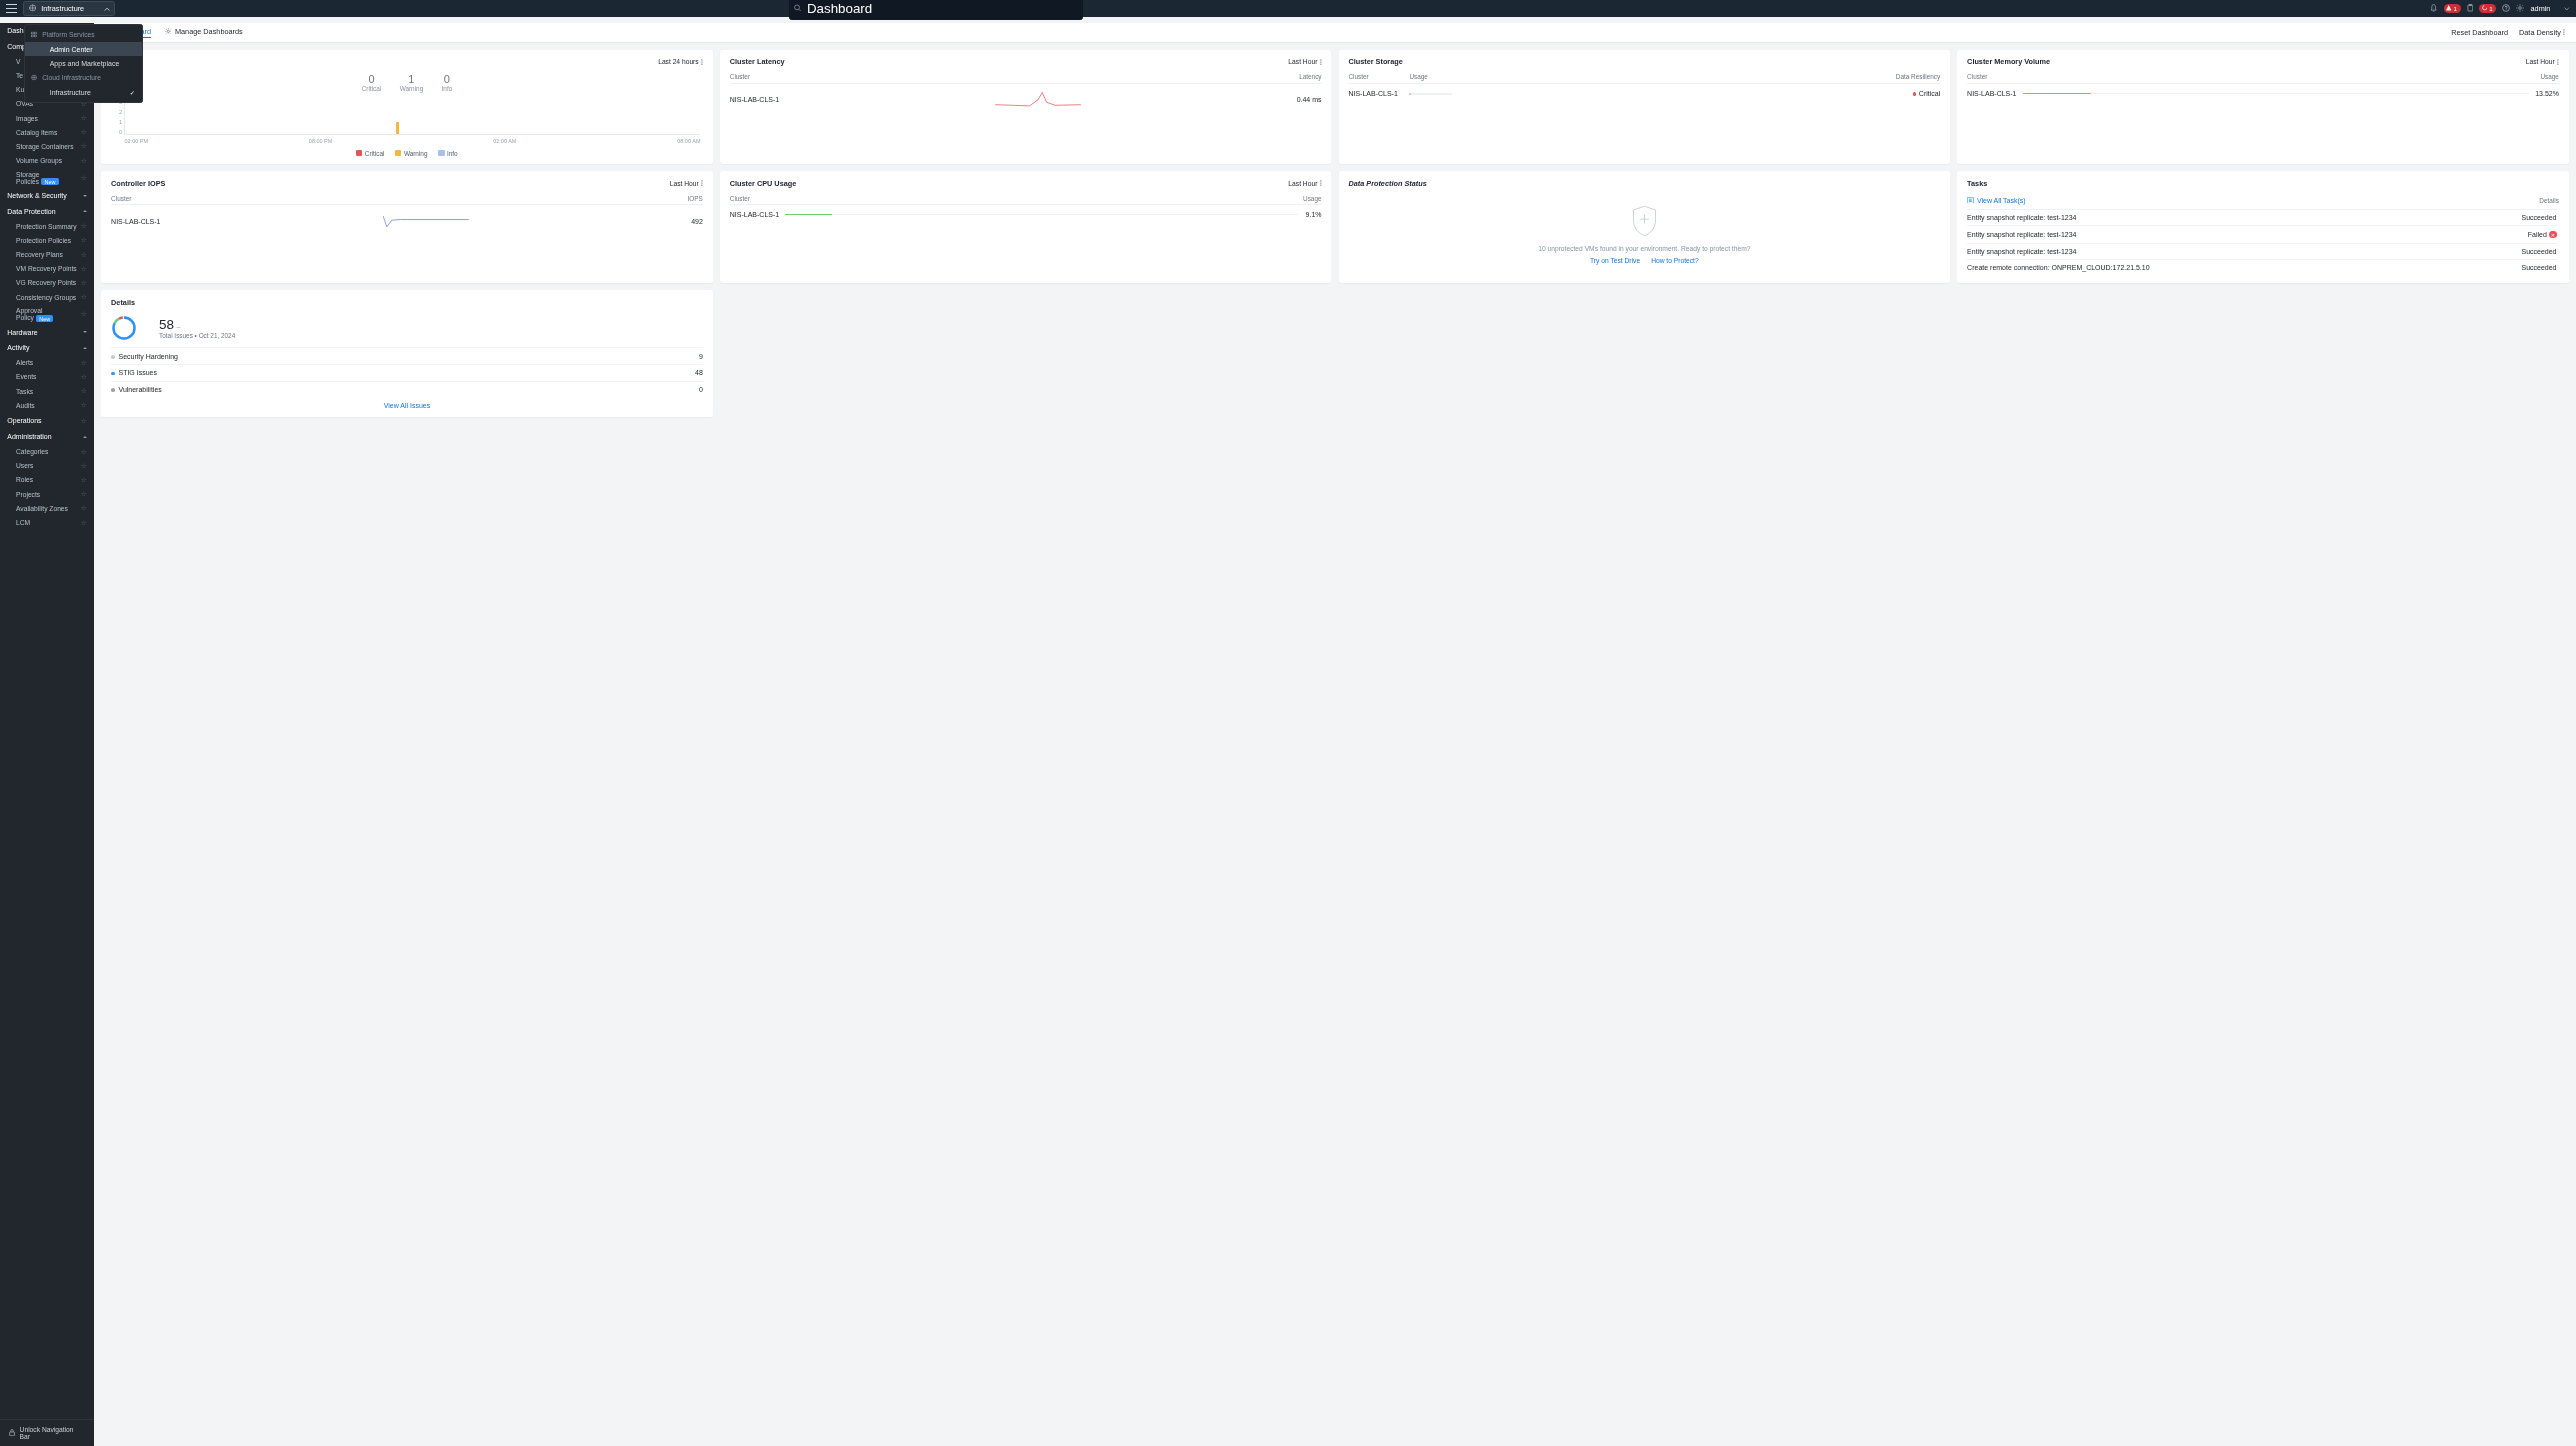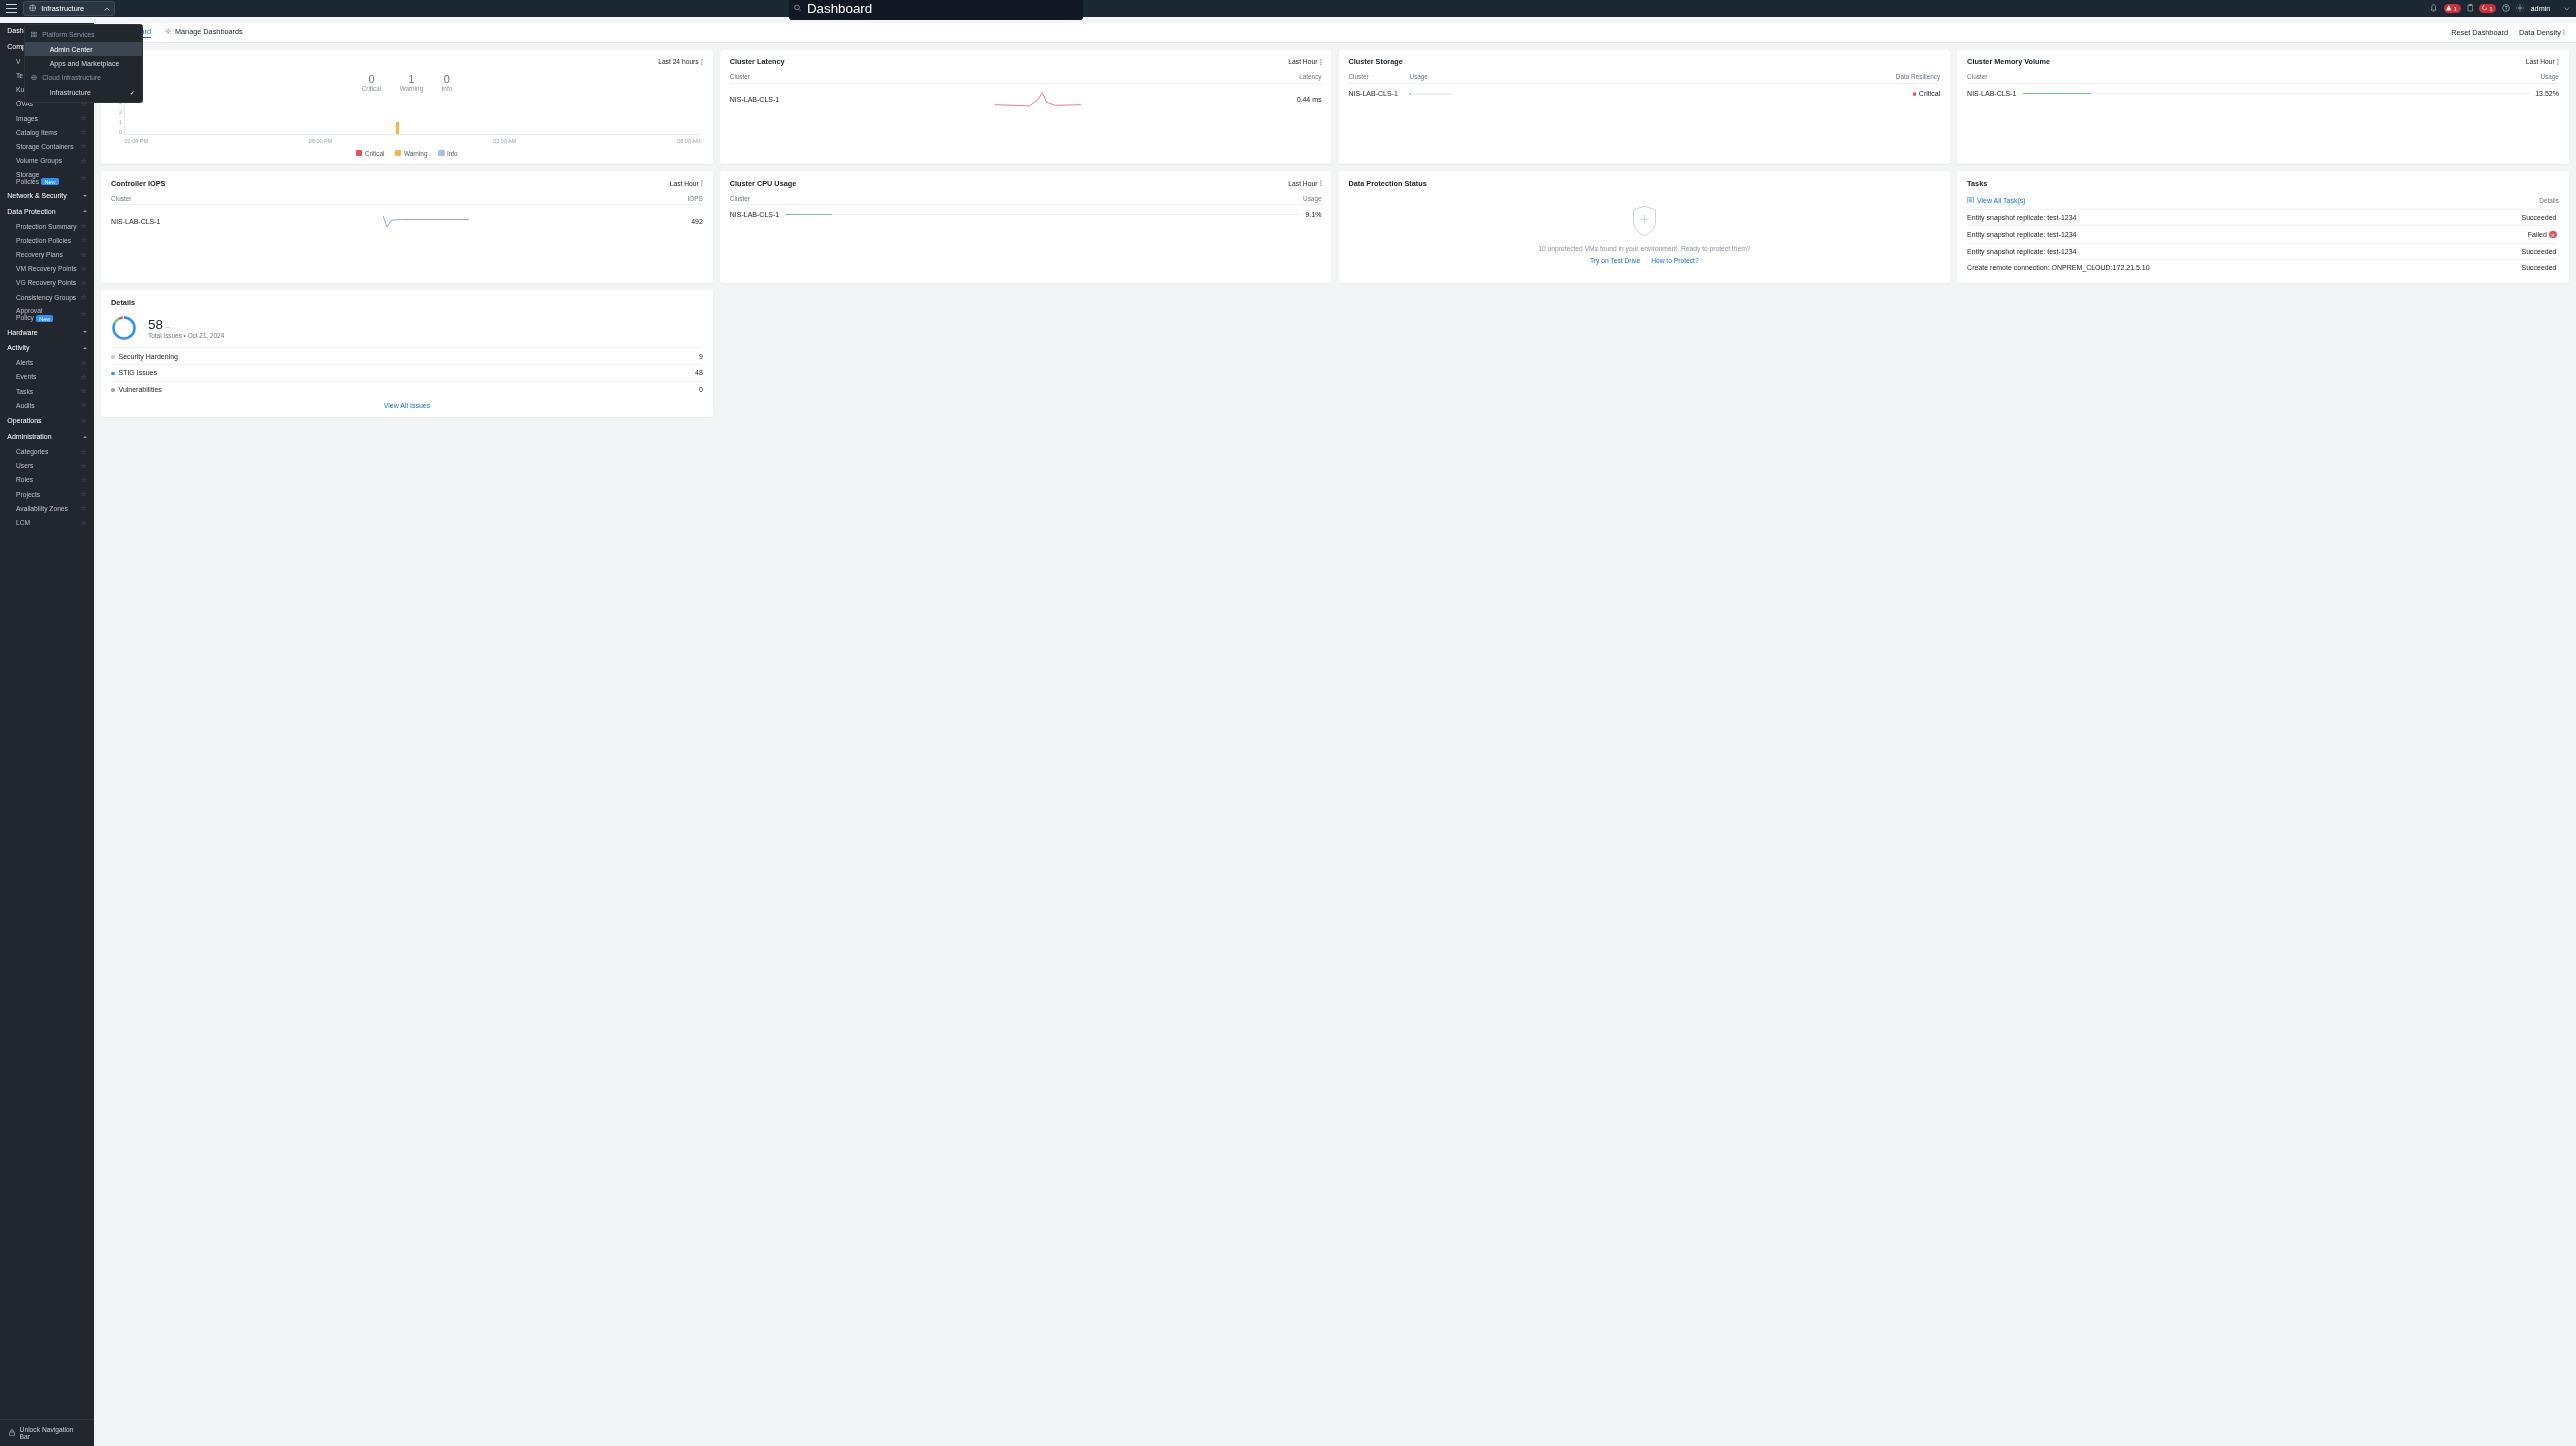--- a/index.html
+++ b/index.html
@@ -72,21 +72,21 @@
 .crit-dot { width:3.7px; height:3.7px; border-radius:50%; background:#e2535a; display:inline-block; margin-right:2.4px; vertical-align:middle;}
 
 .spark { width:86px; height:19.6px; }
 
 .tasks-head, .tasks-row { display:flex; justify-content:space-between; align-items:center; padding:4.3px 0; font-size:7px;}
 .tasks-row { border-top:0.6px solid #f0f2f5;}
 .tasks-head .link { color:#1275e0; display:flex; align-items:center; gap:3.1px; cursor:pointer;}
 .task-scroll { max-height:73px; overflow-y:auto; padding-right:2.4px;}
 .scrollbar::-webkit-scrollbar { width:3.7px;} .scrollbar::-webkit-scrollbar-thumb{ background:#cfd6dd; border-radius:1.8px;}
 
-.sec-top { display:flex; gap:11px; align-items:center; padding:3.7px 0 6.1px;}
+.sec-top { display:flex; gap:22px; align-items:center; padding:3.7px 0 6.1px;}
 .donut { width:26px; height:26px; }
 .sec-n { font-size:13.5px; font-weight:300;}
 .sec-sub { font-size:6.4px; color:#6e7781;}
 .sec-row { display:flex; justify-content:space-between; align-items:center; padding:4.3px 0; font-size:7px; border-top:0.6px solid #f0f2f5;}
 .sec-row .dot { width:3.7px; height:3.7px; border-radius:50%; display:inline-block; margin-right:3.7px; vertical-align:middle;}
 .sec-link { text-align:center; color:#1275e0; font-size:7px; padding:4.9px 0 1.2px; cursor:pointer;}
 
 .dp-card { align-items:center; text-align:center;}
 .shield { width:27px; height:32px; color:#aeb7c1; margin:12.2px auto 8.6px;}
 .dp-msg { font-size:6.7px; color:#8893a0; padding:0 6.1px;}
@@ -568,21 +568,21 @@
             <span class="usage-bar" style="width:100%;height:1.2px;background:#eef1f4;">
               <span class="usage-fill" style="width:9.1%;background:#6fc97d;height:1.2px;"></span>
             </span>
           </span>
         <span>9.1%</span>
       </div>
     </div>
 
     <div class="card tall2 dp-card">
       <div class="card-head" style="width:100%;">
-          <h3 style="text-align:right;">Data Protection Status</h3>
+          <h3 style="text-align:right;font-style:italic;">Data Protection Status</h3>
         </div>
       <div class="shield">
         <svg width="27" height="32" viewBox="0 0 44 52">
             <path d="M22 2 L40 8 L40 24 C40 38 32 46 22 50 C12 46 4 38 4 24 L4 8 Z" stroke="#c6ced6" fill="none" stroke-width="1.5"></path>
             <path d="M22 16 L22 30 M15 23 L29 23" stroke="#c6ced6" stroke-width="1.5"></path>
           </svg>
       </div>
       <div class="dp-msg">10 unprotected VMs found in your environment. Ready to protect them?</div>
       <div class="dp-links">
         <a>Try on Test Drive</a>

